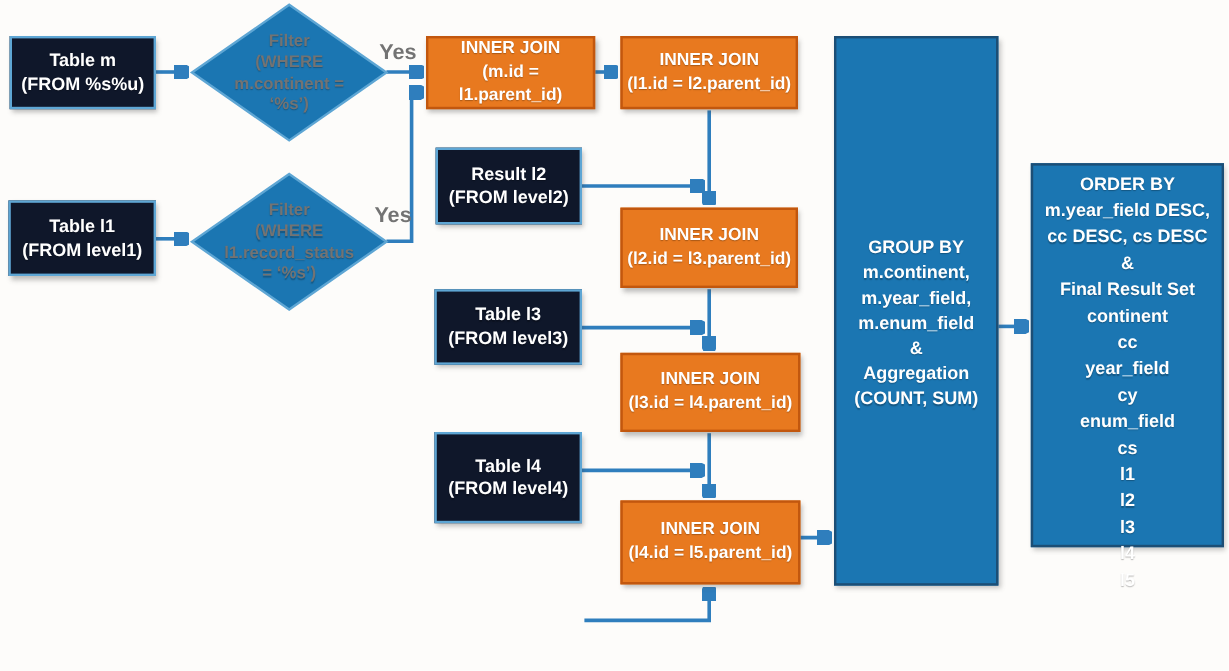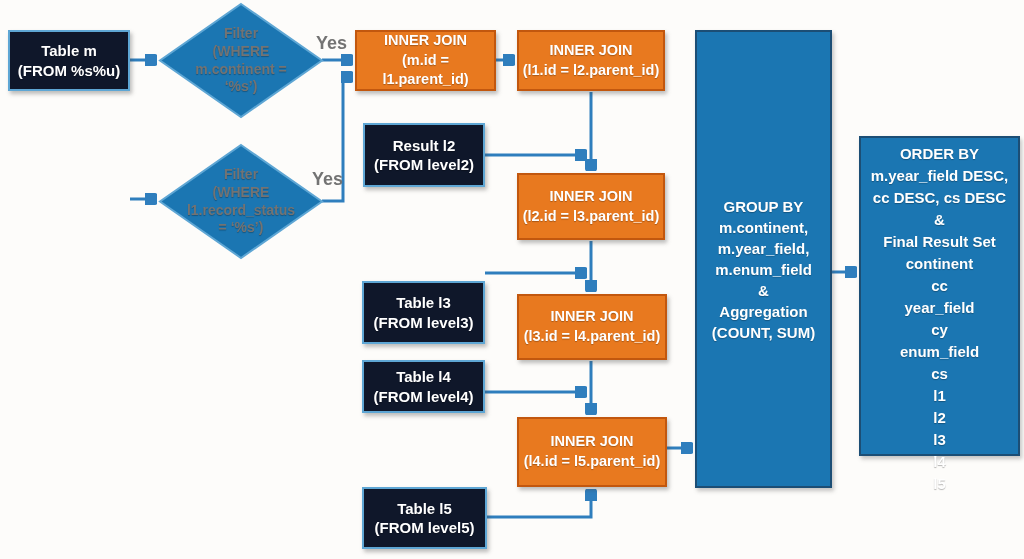--- a/index.html
+++ b/index.html
@@ -83,20 +83,22 @@
       <polygon points="83,2 164,58.5 83,115 2,58.5" fill="#1B76B2" stroke="#5EA6D4" stroke-width="2"></polygon>
     </svg>
     <div class="diamond-text">Filter
 (WHERE
 m.continent =
 ‘%s’)</div>
   </div>
 
   <div class="yes" style="left:316px; top:33px;">Yes</div>
 
+  <div class="node tbox" style="left:7px; top:167px; width:123px; height:63px;">Table l1
+(FROM level1)</div>
 
   <div class="diamond-wrap" style="left:158px; top:143px; width:166px; height:117px;">
     <svg width="166" height="117" viewBox="0 0 166 117">
       <polygon points="83,2 164,58.5 83,115 2,58.5" fill="#1B76B2" stroke="#5EA6D4" stroke-width="2"></polygon>
     </svg>
     <div class="diamond-text">Filter
 (WHERE
 l1.record_status
 = ‘%s’)</div>
   </div>
@@ -108,34 +110,32 @@
 
   <div class="node jbox" style="left:517px; top:30px; width:148px; height:61px;">INNER JOIN
 (l1.id = l2.parent_id)</div>
 
   <div class="node tbox" style="left:363px; top:123px; width:122px; height:64px;">Result l2
 (FROM level2)</div>
 
   <div class="node jbox" style="left:517px; top:173px; width:148px; height:67px;">INNER JOIN
 (l2.id = l3.parent_id)</div>
 
-  <div class="node tbox" style="left:362px; top:241px; width:123px; height:63px;margin-top:40px;">Table l3
+  <div class="node tbox" style="left:362px; top:241px; width:123px; height:63px;">Table l3
 (FROM level3)</div>
 
   <div class="node jbox" style="left:517px; top:294px; width:150px; height:66px;">INNER JOIN
 (l3.id = l4.parent_id)</div>
 
-  <div class="node tbox" style="left:362px; top:360px; width:123px; height:53px;">Table l4
+  <div class="node tbox" style="left:362px; top:360px; width:123px; height:76px;">Table l4
 (FROM level4)</div>
 
   <div class="node jbox" style="left:517px; top:417px; width:150px; height:70px;">INNER JOIN
 (l4.id = l5.parent_id)</div>
 
-  <div class="node tbox" style="left:362px; top:487px; width:125px; height:62px;">Table l5
-(FROM level5)</div>
 
   <div class="node bigbox groupbox" style="left:695px; top:30px; width:137px; height:458px;">GROUP BY
 m.continent,
 m.year_field,
 m.enum_field
 &amp;
 Aggregation
 (COUNT, SUM)</div>
 
   <div class="node bigbox orderbox" style="left:859px; top:100px; width:161px; height:320px;margin-top:36px;">ORDER BY

